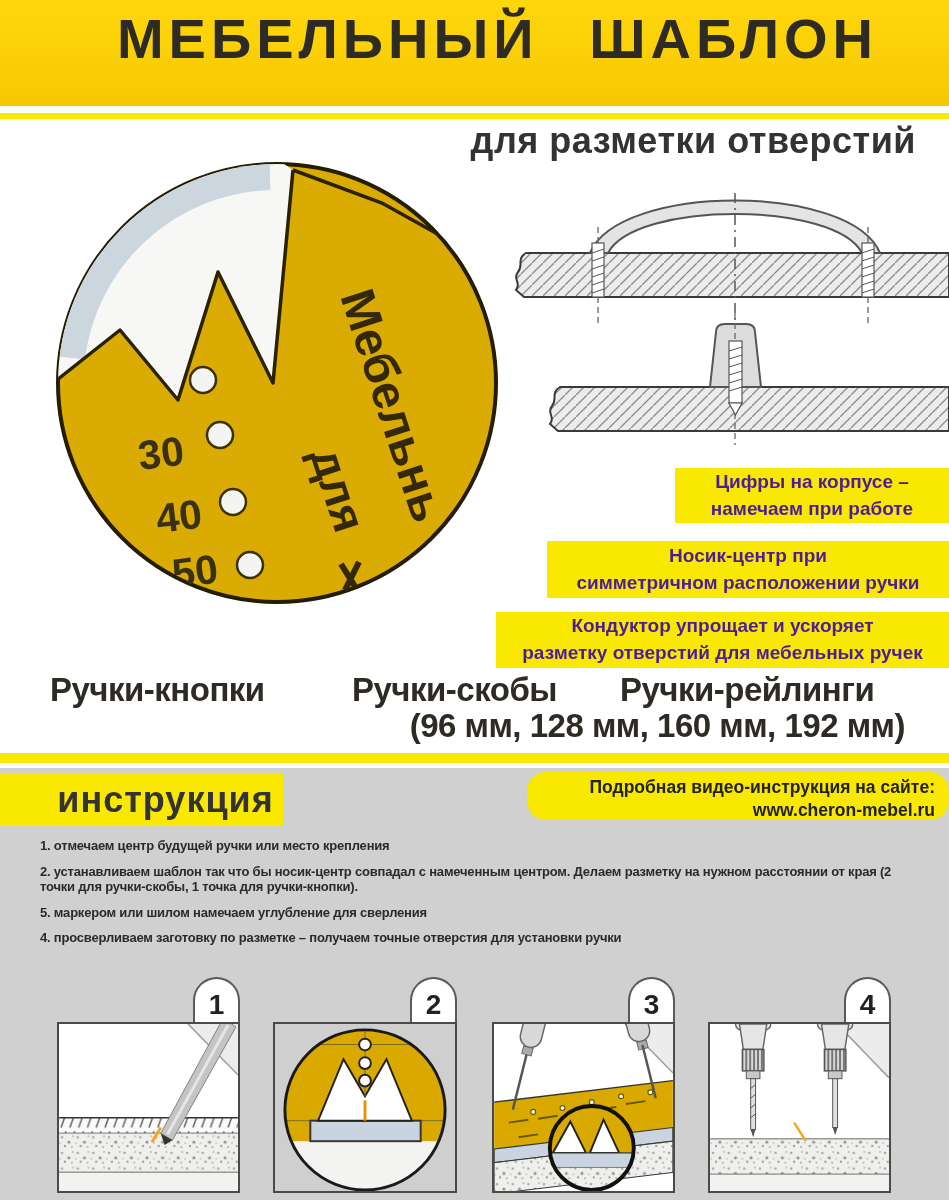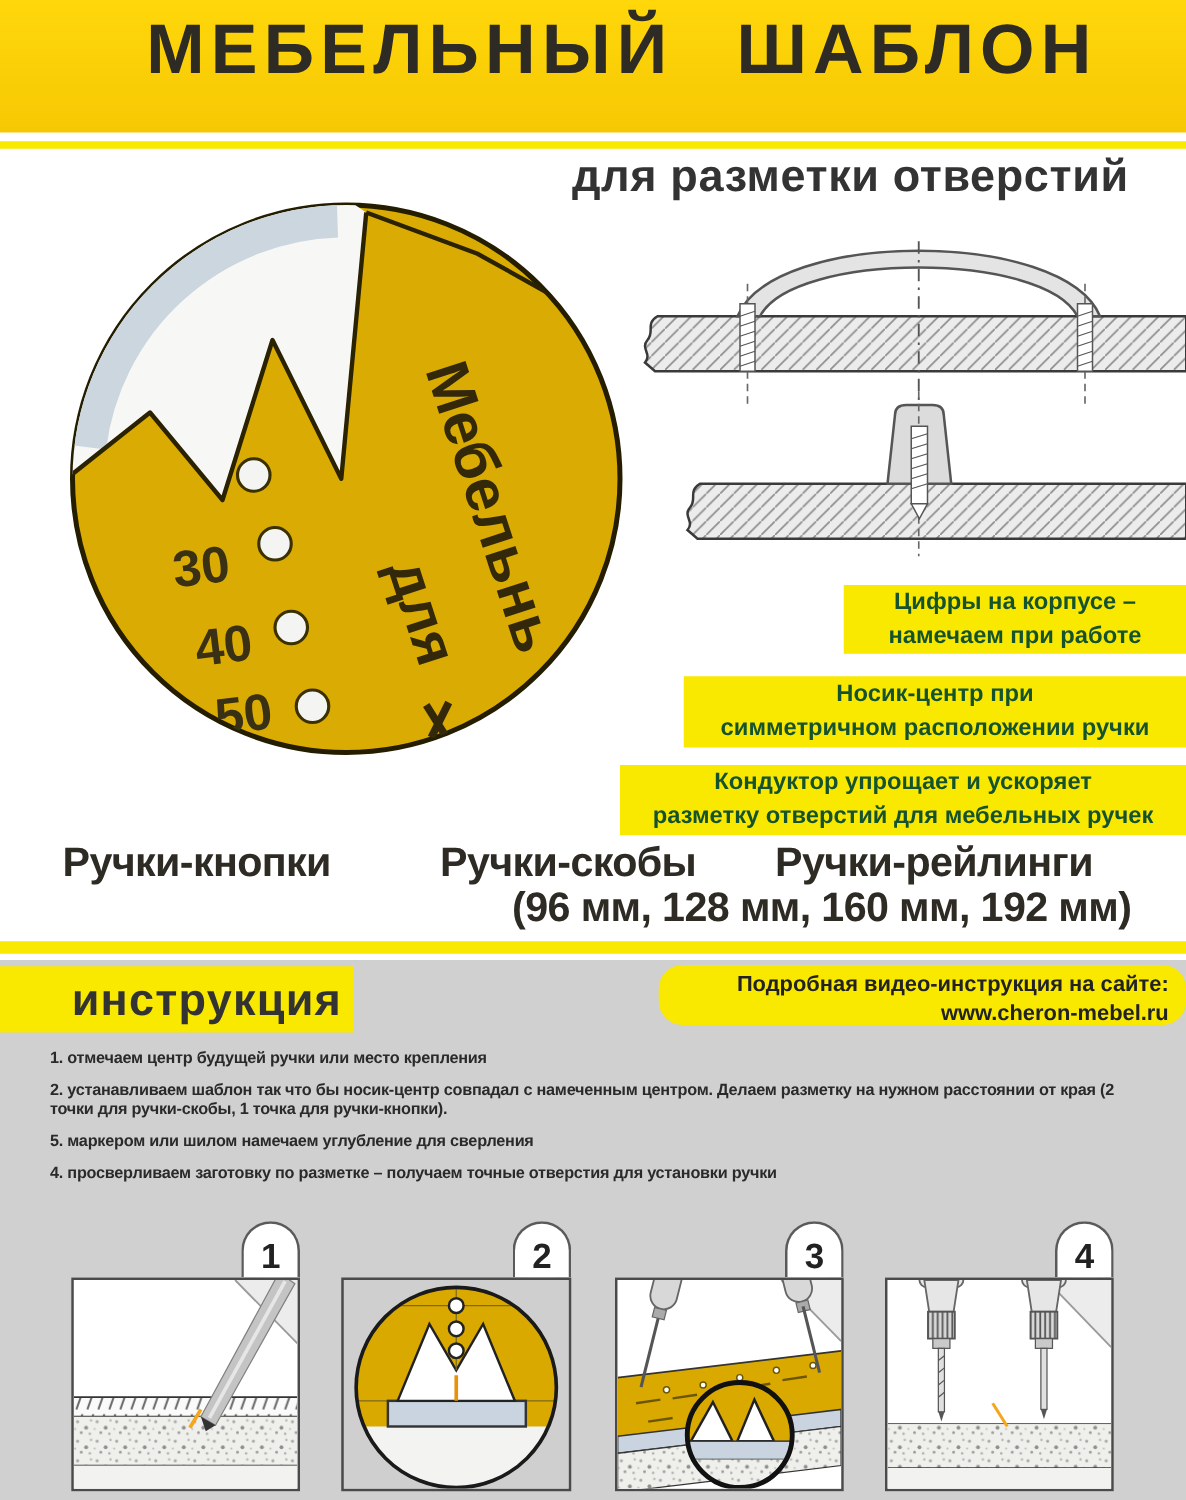--- a/index.html
+++ b/index.html
@@ -16,33 +16,33 @@
   body{background:#888;font-family:"Liberation Sans",sans-serif;}
   .page{position:relative;width:949px;height:1200px;background:#fff;overflow:hidden;margin:0 auto;}
 
   
   .header{position:absolute;left:0;top:0;width:949px;height:106px;
     background:linear-gradient(to bottom,var(--header-yellow-top),var(--header-yellow-bottom));}
   .header h1{position:absolute;left:0;top:6px;width:100%;text-align:center;padding-left:46px;
     font-size:56px;font-weight:bold;letter-spacing:5px;word-spacing:30px;color:var(--text-dark);}
   .header-rule{position:absolute;left:0;top:113px;width:949px;height:6px;background:var(--accent-yellow);}
 
-  .subtitle{position:absolute;top:120px;right:46px;font-size:36px;font-weight:bold;
+  .subtitle{position:absolute;top:120px;right:33px;font-size:36px;font-weight:bold;
     color:#333;letter-spacing:.5px;margin-left:11px;}
 
   
   .circle-wrap{position:absolute;left:54px;top:160px;width:446px;height:446px;}
   .circle-wrap svg{display:block;width:100%;height:100%;}
 
   
   .diagrams{position:absolute;left:499px;top:175px;width:450px;height:272px;}
   .diagrams svg{display:block;width:100%;height:100%;}
 
   
-  .callout{position:absolute;background:var(--accent-yellow);color:#14532d;font-weight:bold;
+  .callout{position:absolute;background:var(--accent-yellow);color:#4c1d95;font-weight:bold;
     font-size:19px;line-height:1.4;display:flex;flex-direction:column;justify-content:center;
     text-align:center;}
   .callout-1{left:675px;top:468px;width:274px;height:55px;}
   .callout-2{left:547px;top:541px;width:402px;height:57px;}
   .callout-3{left:496px;top:612px;width:453px;height:56px;}
 
   
   .handle-label{position:absolute;top:671px;font-size:33px;font-weight:bold;color:var(--text-dark);letter-spacing:-.5px;}
   .hl-1{left:50px;} .hl-2{left:352px;} .hl-3{left:620px;}
   .handle-sizes{position:absolute;top:707px;right:44px;font-size:33px;font-weight:bold;color:var(--text-dark);letter-spacing:-.5px;}

